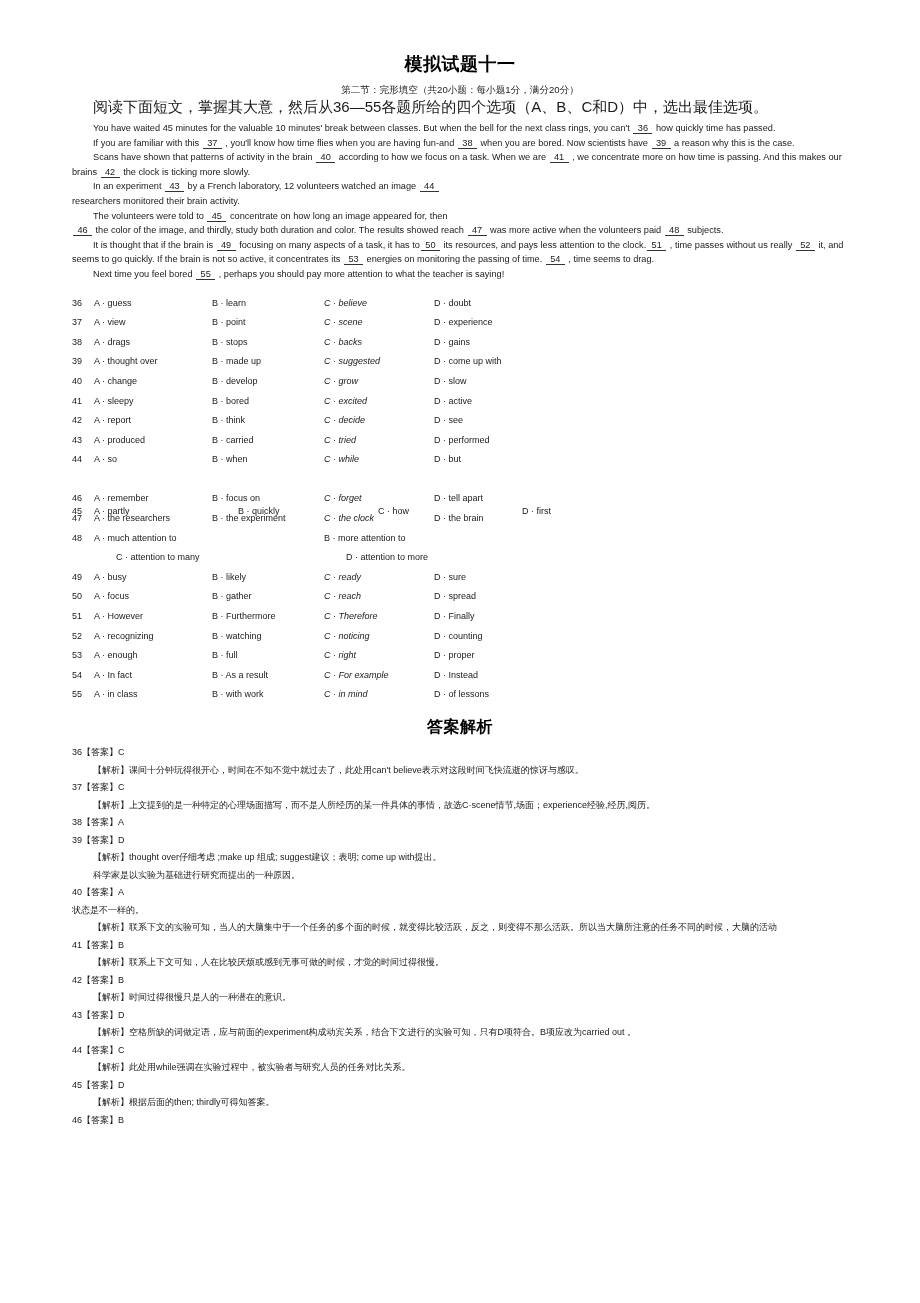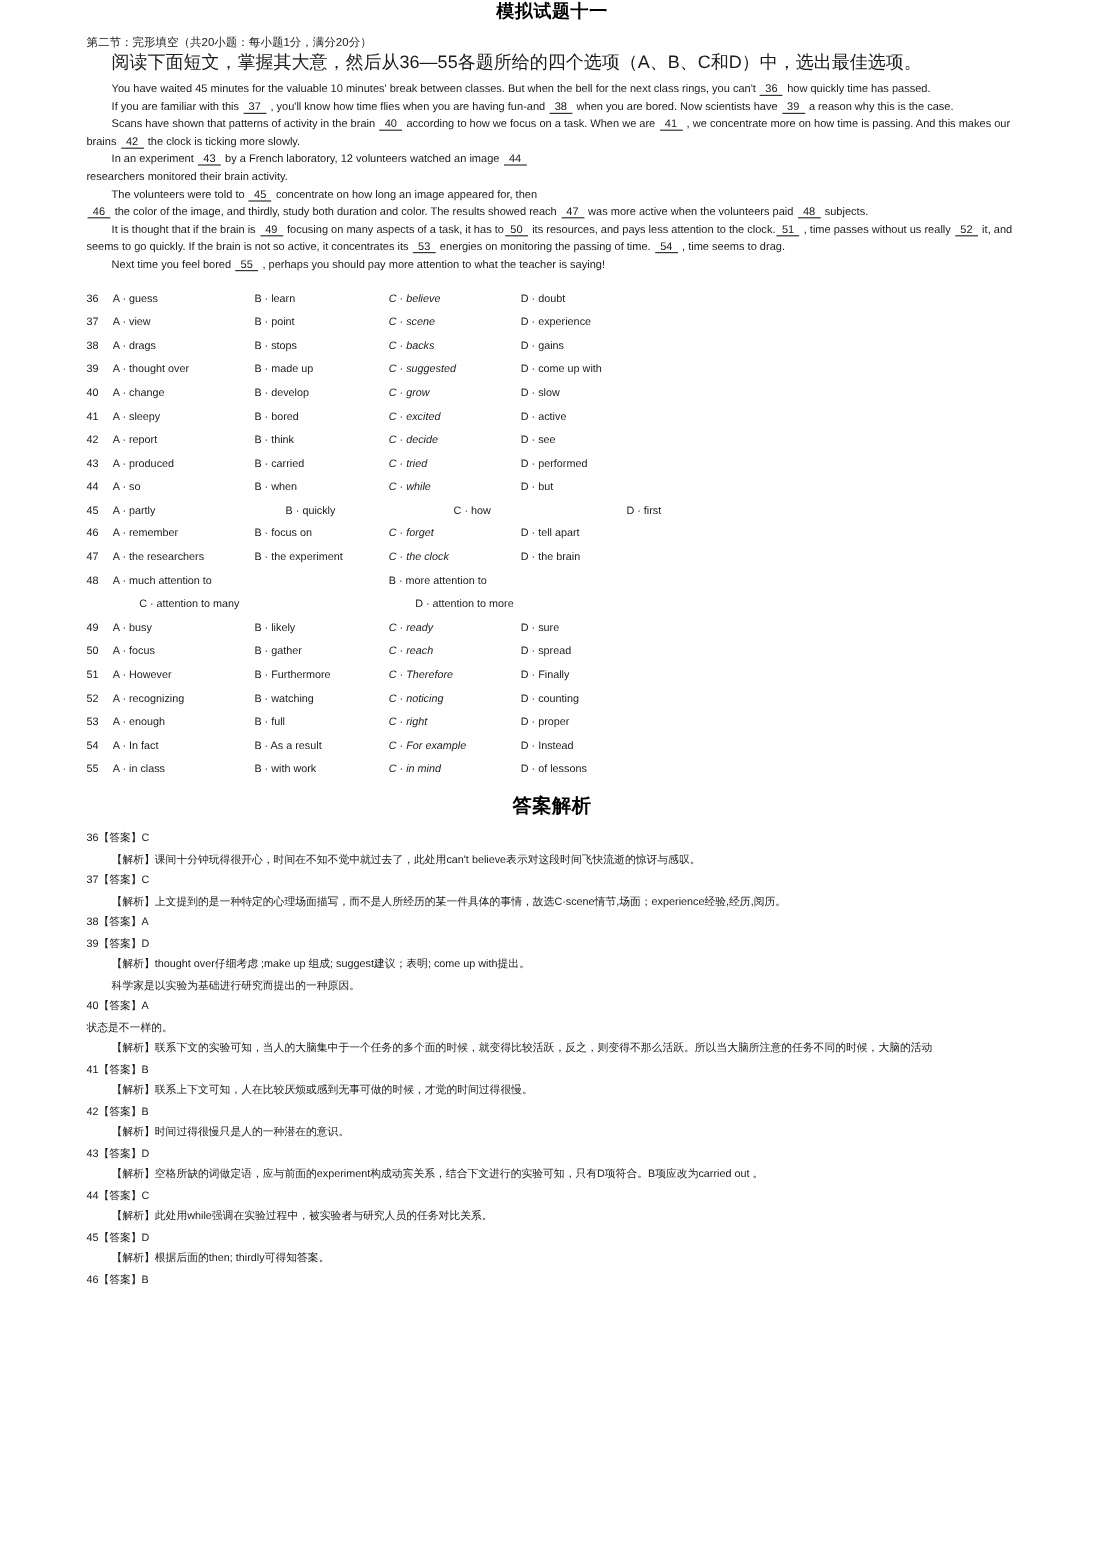--- a/index.html
+++ b/index.html
@@ -19,24 +19,25 @@
     width: 920px;
     height: 1303px;
     overflow: hidden;
     box-sizing: border-box;
     padding: 0 72px 0 72px;
   }
 
   
   .doc-title {
     text-align: center;
-    font-size: 15px;
+    font-size: 18px;
     font-weight: bold;
     letter-spacing: 0.5px;
     margin: 0;
+    padding-top: 54px;
     line-height: 20px;
     color: #000;
   }
   .section-title {
     text-align: center;
     font-size: 16px;
     font-weight: bold;
     letter-spacing: 0.5px;
     margin: 0;
     padding-top: 12px;
@@ -52,20 +53,21 @@
     margin: 0;
     white-space: nowrap;
     color: #1a1a1a;
   }
   .sec-head {
     font-size: 9.6px;
     line-height: 17px;
     margin: 0;
     padding-top: 7px;
     color: #1a1a1a;
+    text-align: center;
   }
   .instruct {
     font-size: 15px;
     line-height: 17px;
     margin: 0;
     padding-left: 21px;
     color: #1a1a1a;
   }
 
   
@@ -101,21 +103,21 @@
   }
   .opt-row .cell {
     flex: 0 0 auto;
   }
   
   .c1 { width: 118px; }
   .c2 { width: 112px; }
   .c3 { width: 110px; font-style: italic; }
   .c4 { width: auto; }
   
-  .w1 { width: 144px; }
+  .w1 { width: 144px; margin-top: 32px; }
   .w2 { width: 140px; }
   .w3 { width: 144px; }
   
   .h1 { width: 230px; }
   .opt-row.sub .qnum { width: 22px; }
   .opt-row .pad-c { padding-left: 22px; }
 
   
   .answers { padding-top: 2px; }
   .ans-head {

